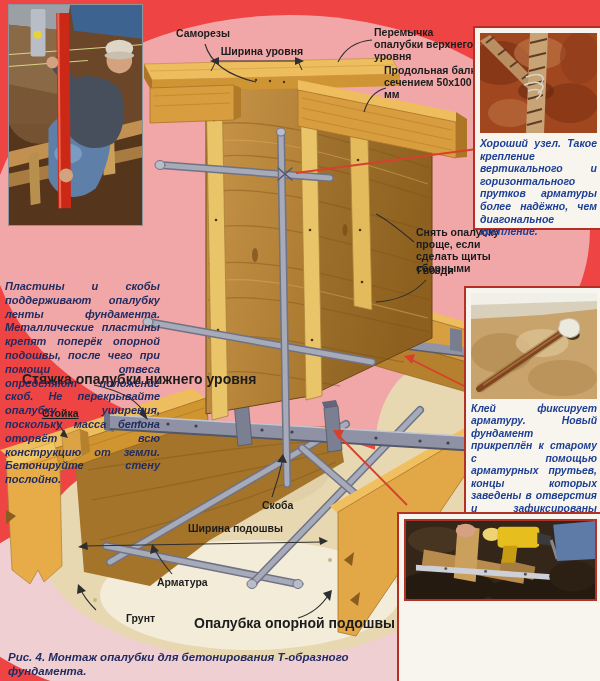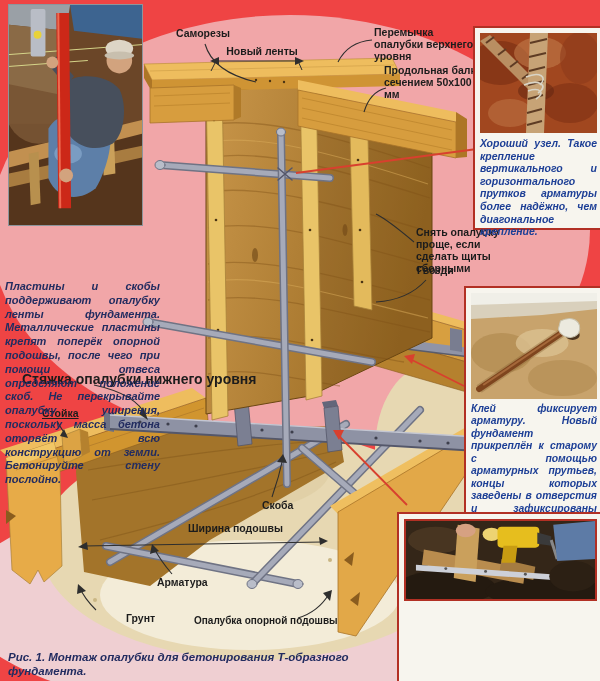--- a/index.html
+++ b/index.html
@@ -4,21 +4,21 @@
 <style>
   html,body{margin:0;padding:0;background:#9aa0a8;}
   .page{position:relative;width:600px;height:681px;overflow:hidden;
         background:#ef4444;font-family:"Liberation Sans",sans-serif;}
   .scene{position:absolute;left:0;top:0;}
   .photo-main{position:absolute;left:8px;top:4px;width:135px;height:222px;
               border:1px solid #8d959c;box-sizing:border-box;background:#6b4628;}
   .photo-main svg{display:block;width:100%;height:100%;}
   .lbl{position:absolute;font:700 10.5px/1.15 "Liberation Sans",sans-serif;color:#1c1c1c;}
   .lbl.small{font-size:14px;white-space:nowrap;}
-  .lbl.nowrap{white-space:nowrap;font-size:10px;}
+  .lbl.nowrap{white-space:nowrap;font-size:14px;}
   .lbl.center{text-align:center;}
   .para{position:absolute;left:5px;top:236px;width:155px;
         font:italic 700 11px/13.8px "Liberation Sans",sans-serif;
         color:#222c60;text-align:justify;margin-top:44px;}
   .figcap{position:absolute;left:8px;top:651px;width:420px;
           font:italic 700 11.5px/1.2 "Liberation Sans",sans-serif;color:#222c60;}
   .pbox{position:absolute;background:#f7f5ee;border:2px solid #b23024;
         box-sizing:border-box;padding:5px;display:flex;flex-direction:column;gap:4px;}
   .pbox svg{width:100%;display:block;flex:0 0 auto;}
   .pcap{font:italic 700 10.5px/1.2 "Liberation Sans",sans-serif;
@@ -267,21 +267,21 @@
       <ellipse cx="112" cy="44" rx="14" ry="9" fill="#ddd5c6"></ellipse>
       <ellipse cx="112" cy="51" rx="15" ry="4" fill="#c8bfae"></ellipse>
       <polygon points="48,8 61,8 63,205 50,205" fill="#cc2818"></polygon>
       <line x1="50" y1="8" x2="52" y2="205" stroke="#ef6a50" stroke-width="2"></line>
       <circle cx="44" cy="58" r="6" fill="#d2a37e"></circle>
       <circle cx="58" cy="172" r="7" fill="#d2a37e"></circle>
     </svg>
   </div>
 
   <div class="lbl" style="left:176px;top:27px;">Саморезы</div>
-  <div class="lbl center" style="left:220px;top:45px;width:84px;">Новый ленты</div>
+  <div class="lbl center" style="left:220px;top:45px;width:84px;">Ширина уровня</div>
   <div class="lbl" style="left:374px;top:26px;width:100px;">Перемычка опалубки верхнего уровня</div>
   <div class="lbl" style="left:384px;top:64px;width:100px;">Продольная балка сечением 50x100 мм</div>
   <div class="lbl" style="left:416px;top:226px;width:106px;">Снять опалубку проще, если сделать щиты сборными</div>
   <div class="lbl" style="left:417px;top:264px;">Гвозди</div>
   <div class="lbl small" style="left:22px;top:371px;">Стяжка опалубки нижнего уровня</div>
   <div class="lbl" style="left:42px;top:407px;text-decoration:underline;">Стойка</div>
   <div class="lbl" style="left:262px;top:499px;">Скоба</div>
   <div class="lbl" style="left:188px;top:522px;">Ширина подошвы</div>
   <div class="lbl" style="left:157px;top:576px;">Арматура</div>
   <div class="lbl" style="left:88px;top:612px;margin-left:38px;">Грунт</div>
@@ -346,15 +346,15 @@
       <ellipse cx="86" cy="14" rx="9" ry="7" fill="#edd372"></ellipse>
       <rect x="92" y="6" width="42" height="22" rx="4" fill="#e6be1e"></rect>
       <polygon points="98,26 112,26 110,44 96,44" fill="#c89c12"></polygon>
       <polygon points="132,12 146,16 146,26 132,24" fill="#3a3a3a"></polygon>
       <line x1="146" y1="20" x2="152" y2="40" stroke="#888" stroke-width="3"></line>
       <polygon points="148,4 190,0 190,40 152,42" fill="#5d7ba6"></polygon>
       <ellipse cx="168" cy="58" rx="24" ry="16" fill="#2c2014"></ellipse>
     </svg>
   </div>
 
-  <div class="figcap">Рис. 1. Монтаж опалубки для бетонирования Т-образного фундамента.</div>
+  <div class="figcap">Рис. 4. Монтаж опалубки для бетонирования Т-образного фундамента.</div>
 
 </div>
 
 </body></html>

